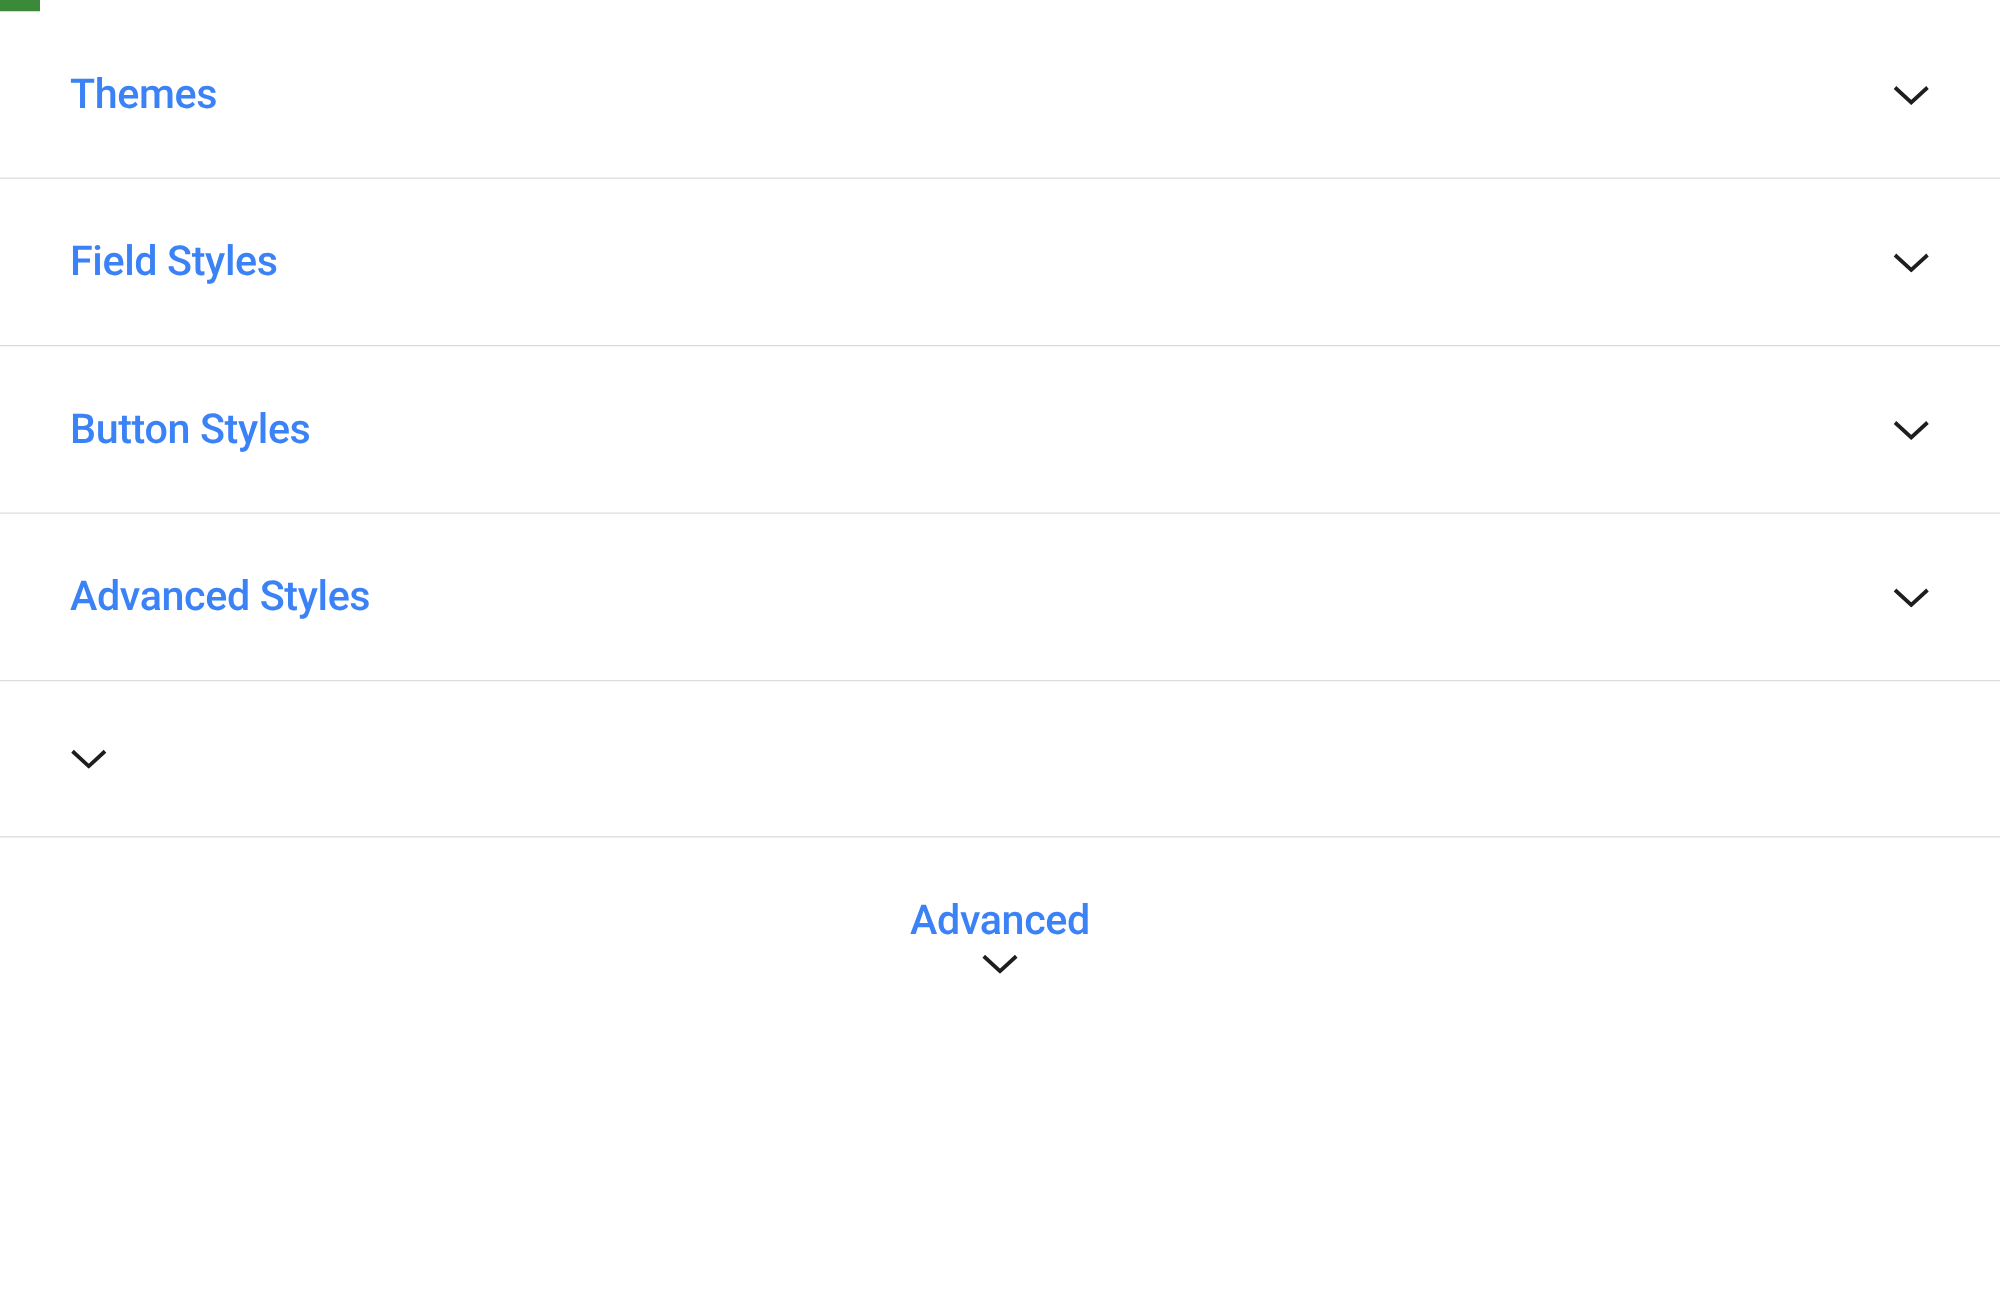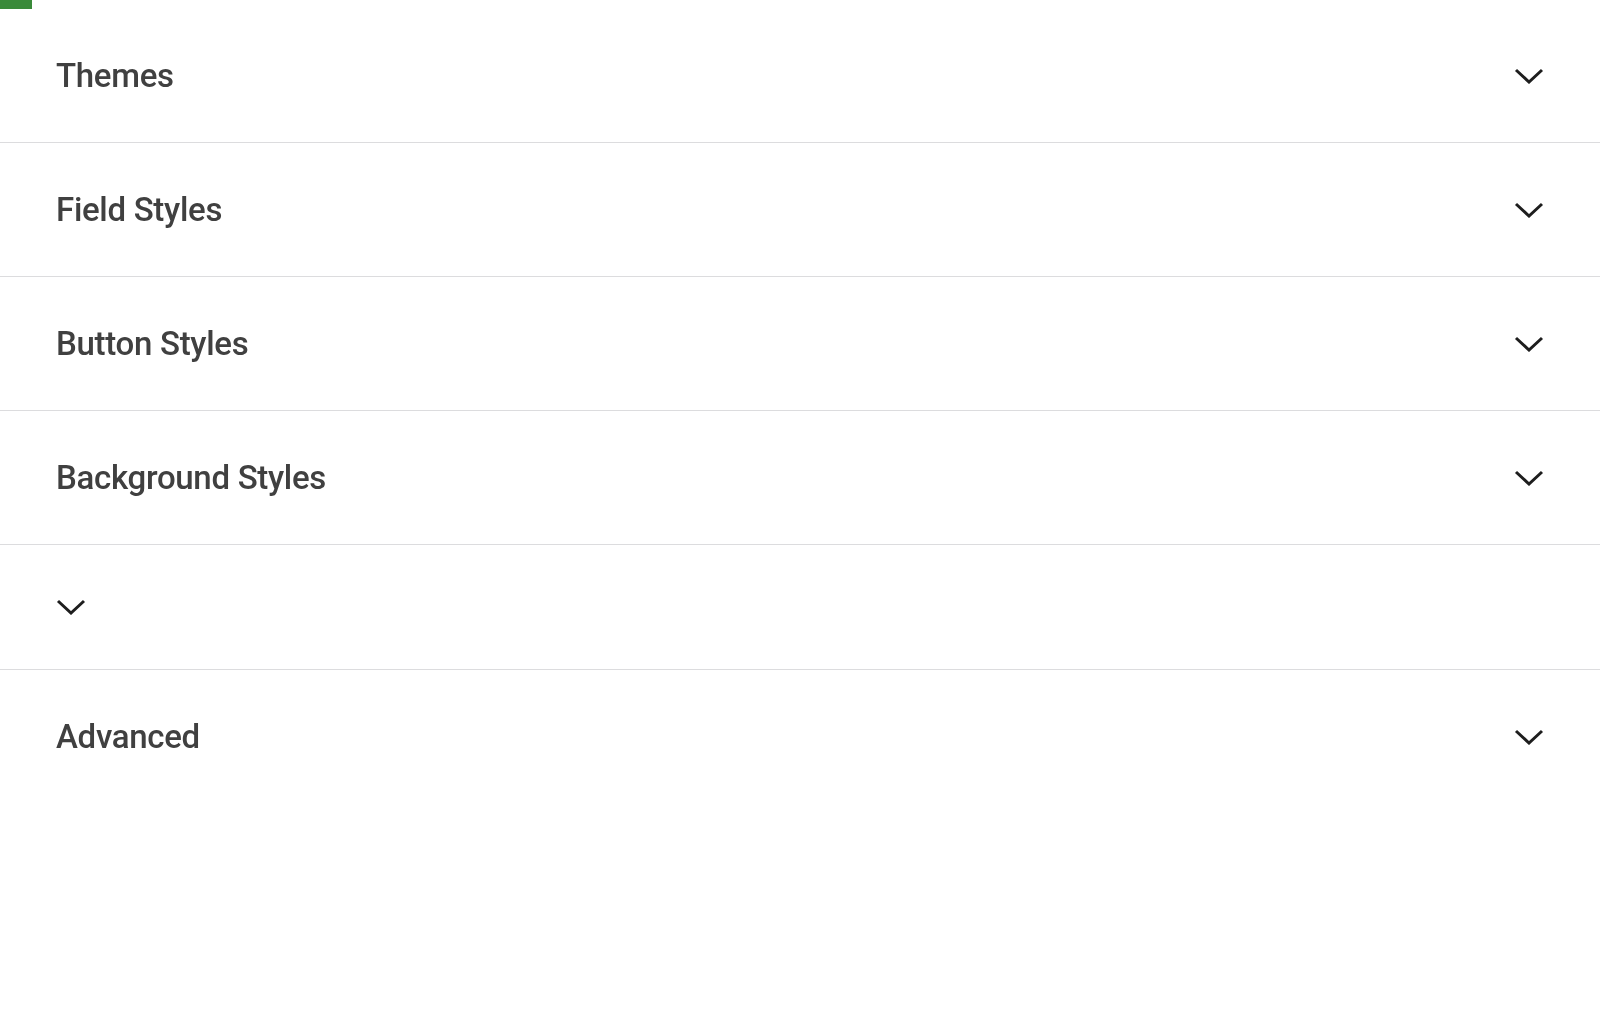--- a/index.html
+++ b/index.html
@@ -25,25 +25,26 @@
       border-bottom: 1px solid #dcdcde;
       padding: 47px 56px 47px 56px;
       display: flex;
       justify-content: space-between;
       align-items: center;
       cursor: pointer;
       user-select: none;
     }
     .accordion-item:last-child {
       border-bottom: none;
+      flex-direction: column;
     }
     .accordion-label {
       font-size: 33px;
       font-weight: 500;
-      color: #404040;
+      color: #3b82f6;
       letter-spacing: -0.3px;
     }
     .chevron {
       width: 30px;
       height: 30px;
       display: flex;
       align-items: center;
       justify-content: center;
     }
     .chevron svg {
@@ -83,21 +84,21 @@
     <span class="accordion-label">Button Styles</span>
     <span class="chevron">
       <svg viewBox="0 0 30 16">
           <polyline points="2,2 15,14 28,2"></polyline>
         </svg>
     </span>
   </div>
 
 
   <div class="accordion-item">
-    <span class="accordion-label">Background Styles</span>
+    <span class="accordion-label">Advanced Styles</span>
     <span class="chevron">
       <svg viewBox="0 0 30 16">
           <polyline points="2,2 15,14 28,2"></polyline>
         </svg>
     </span>
   </div>
 
   <div class="accordion-item">
     <span class="chevron">
       <svg viewBox="0 0 30 16">

